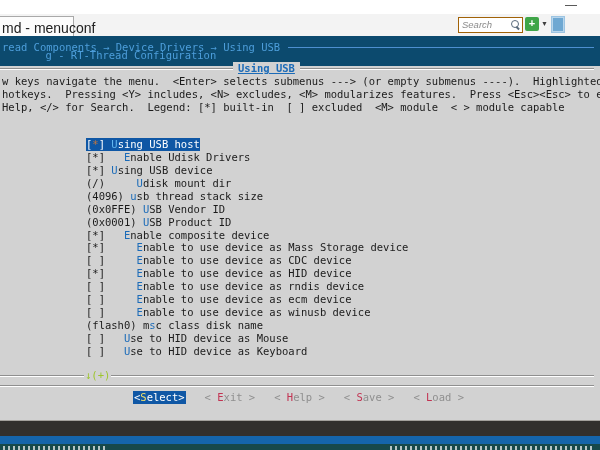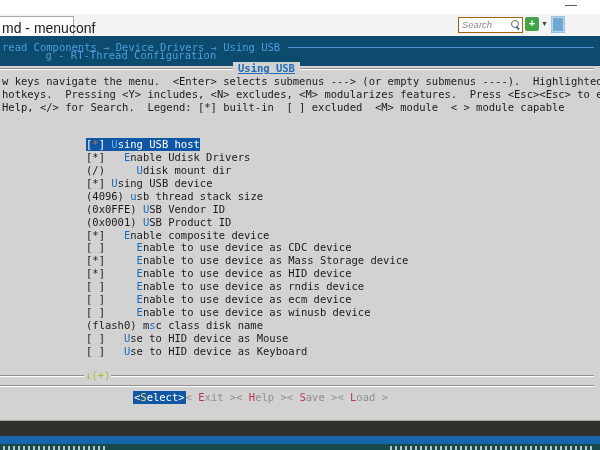--- a/index.html
+++ b/index.html
@@ -46,21 +46,21 @@
   .instr{white-space:pre;}
   #menu-list{position:absolute;left:86px;top:102.3px;}
   .menu-row{white-space:pre;height:12.9px;}
   .hot{color:#1b6bb8;}
   .menu-row.sel{display:table;background:#0f57a5;color:#ffffff;}
   .menu-row.sel .hot{color:#63b7f0;}
   .menu-row.sel .star{color:#c5763b;}
   #scroll-line{top:339px;}
   #scroll-ind{position:absolute;left:84px;top:332.5px;background:#d2d2d2;color:#9dc52e;padding:0 1px;}
   #btn-sep-line{top:348.5px;}
-  #button-row{position:absolute;left:133px;top:355px;display:flex;white-space:pre;}
+  #button-row{position:absolute;left:133px;top:355px;display:flex;gap:19px;white-space:pre;}
   .tui-btn{color:#8f8f8f;}
   .tui-btn .hotb{color:#c23352;}
   .tui-btn.active{background:#0f57a5;color:#ffffff;padding:0 1px;}
   .tui-btn.active .hotb{color:#f0e06a;}
   
   #dlg-bottom-edge{position:absolute;left:0;top:420px;width:600px;height:1px;background:#a3a19c;}
   #charcoal{position:absolute;left:0;top:421px;width:600px;height:15px;background:#32302d;}
   #bluestrip{position:absolute;left:0;top:436px;width:600px;height:8px;background:#1565ab;}
   #statusbar{position:absolute;left:0;top:444px;width:600px;height:6px;background:#17494b;}
   .status-marks{position:absolute;top:1.5px;height:4px;opacity:.85;
@@ -108,28 +108,28 @@
 
     <div id="instructions">
         <div class="instr">w keys navigate the menu.  &lt;Enter&gt; selects submenus ---&gt; (or empty submenus ----).  Highlighted lett</div>
         <div class="instr">hotkeys.  Pressing &lt;Y&gt; includes, &lt;N&gt; excludes, &lt;M&gt; modularizes features.  Press &lt;Esc&gt;&lt;Esc&gt; to exit,</div>
         <div class="instr">Help, &lt;/&gt; for Search.  Legend: [*] built-in  [ ] excluded  &lt;M&gt; module  &lt; &gt; module capable</div>
       </div>
 
     <div id="menu-list">
         <div class="menu-row sel">[<span class="star">*</span>] <span class="hot">U</span>sing USB host</div>
         <div class="menu-row">[*]   <span class="hot">E</span>nable Udisk Drivers</div>
+        <div class="menu-row">[*] <span class="hot">U</span>sing USB device</div>
         <div class="menu-row">(/)     <span class="hot">U</span>disk mount dir</div>
-        <div class="menu-row">[*] <span class="hot">U</span>sing USB device</div>
         <div class="menu-row">(4096) <span class="hot">u</span>sb thread stack size</div>
         <div class="menu-row">(0x0FFE) <span class="hot">U</span>SB Vendor ID</div>
         <div class="menu-row">(0x0001) <span class="hot">U</span>SB Product ID</div>
         <div class="menu-row">[*]   <span class="hot">E</span>nable composite device</div>
+        <div class="menu-row">[*]     <span class="hot">E</span>nable to use device as Mass Storage device</div>
         <div class="menu-row">[ ]     <span class="hot">E</span>nable to use device as CDC device</div>
-        <div class="menu-row">[*]     <span class="hot">E</span>nable to use device as Mass Storage device</div>
         <div class="menu-row">[*]     <span class="hot">E</span>nable to use device as HID device</div>
         <div class="menu-row">[ ]     <span class="hot">E</span>nable to use device as rndis device</div>
         <div class="menu-row">[ ]     <span class="hot">E</span>nable to use device as ecm device</div>
         <div class="menu-row">[ ]     <span class="hot">E</span>nable to use device as winusb device</div>
         <div class="menu-row">(flash0) m<span class="hot">s</span>c class disk name</div>
         <div class="menu-row">[ ]   <span class="hot">U</span>se to HID device as Mouse</div>
         <div class="menu-row">[ ]   <span class="hot">U</span>se to HID device as Keyboard</div>
       </div>
 
     <div class="groove" id="scroll-line"></div>

